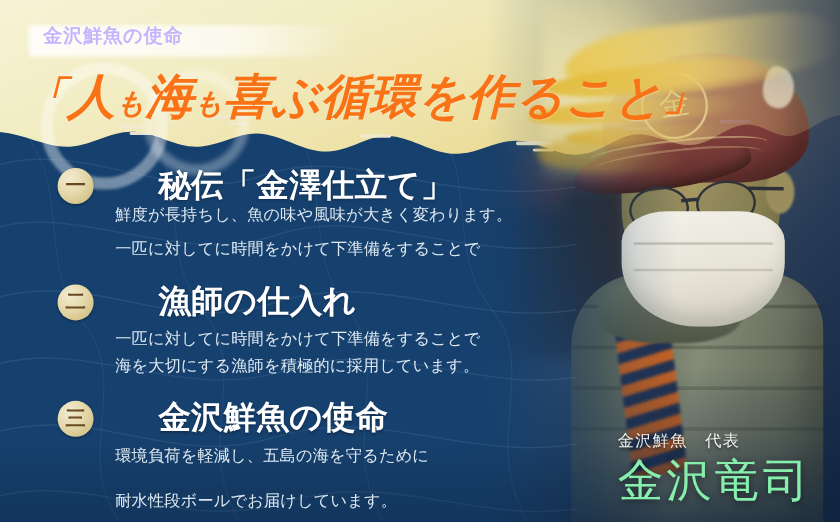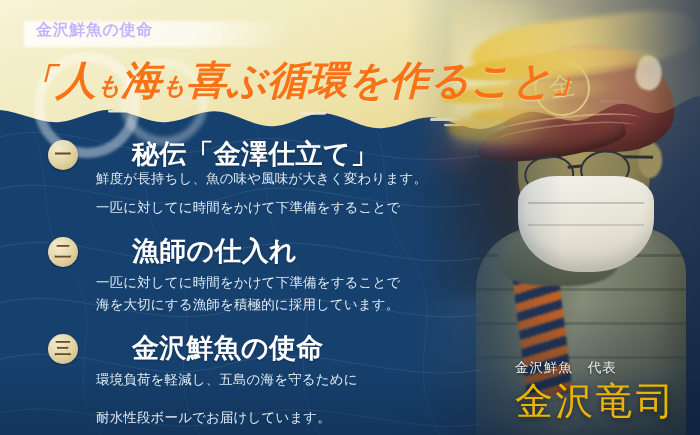--- a/index.html
+++ b/index.html
@@ -429,21 +429,21 @@
     font-size: 13.5px;
     letter-spacing: 0.08em;
     color: #f0f2f2;
     text-shadow: 0 1px 3px rgba(0,0,0,0.55);
     margin-bottom: 4px;
   }
   .sig-name {
     font-size: 38px;
     letter-spacing: 0.06em;
     line-height: 1.06;
-    color: #eab308;
+    color: #86efac;
     text-shadow: 0 2px 6px rgba(0,0,0,0.55);
   }
 
   
   .bottom-shade {
     position:absolute;
     left:0; bottom:0; width:700px; height:70px;
     background: linear-gradient(to top, rgba(10,30,56,0.30), rgba(10,30,56,0));
     pointer-events:none;
   }

